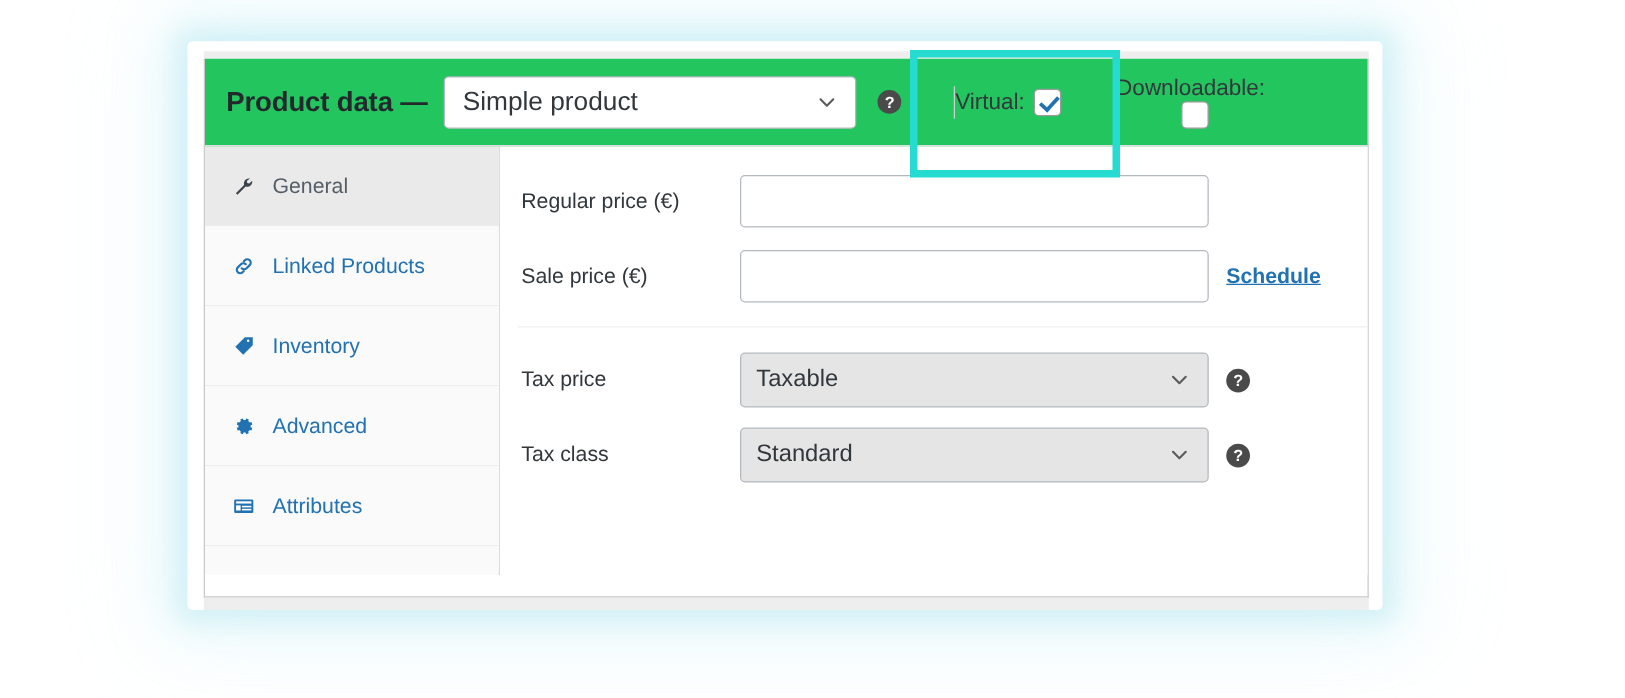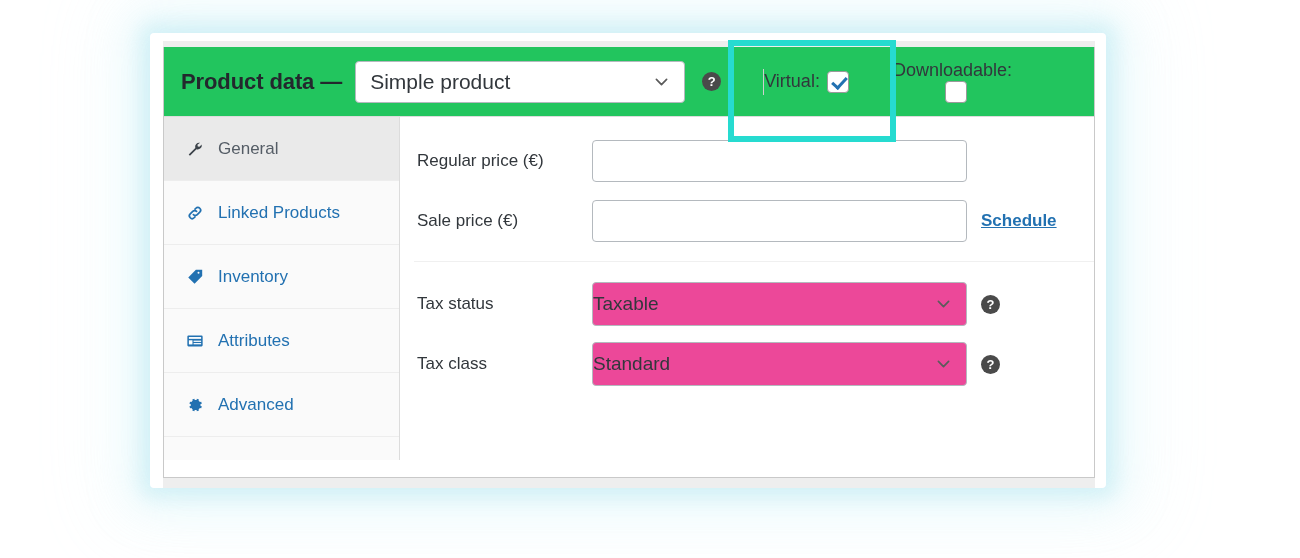--- a/index.html
+++ b/index.html
@@ -242,23 +242,24 @@
     color: #2271b1;
     text-decoration: underline;
     cursor: pointer;
     font-weight: bold;
   }
   .select-input {
     position: relative;
     width: 375px; height: 44px;
     border: 1px solid #b4b9be;
     border-radius: 4px;
-    background: #ec4899;
-    display: flex;
-    align-items: center;
+    background: #e5e5e5;
+    display: flex;
+    align-items: center;
+    padding-left: 12px;
     cursor: pointer;
   }
   .select-input .val {
     font-size: 19px;
     color: #32373c;
   }
   .row-help { margin-left: 14px; }
 </style>
 </head>
 <body>
@@ -324,45 +325,45 @@
           <span>Linked Products</span>
         </div>
 
         <div class="tab">
           <span class="tab-icon">
             <svg width="18" height="18" viewBox="0 0 20 20" fill="#2271b1">
               <path d="M11 2 2.5 10.5 9.5 17.5 18 9V2h-7zm4 3.2a1.1 1.1 0 1 1-1.1-1.1 1.1 1.1 0 0 1 1.1 1.1z"></path>
             </svg>
           </span>
           <span>Inventory</span>
+        </div>
+
+        <div class="tab">
+          <span class="tab-icon">
+            <svg width="18" height="18" viewBox="0 0 20 20" fill="#2271b1">
+              <path d="M10 6.6a3.4 3.4 0 1 0 3.4 3.4A3.4 3.4 0 0 0 10 6.6zm0 5.2a1.8 1.8 0 1 1 1.8-1.8 1.8 1.8 0 0 1-1.8 1.8z"></path>
+              <path d="M17.6 11.4l-1.5-.4a6.3 6.3 0 0 0 0-2l1.5-.4-.7-2.3-1.5.4a6.3 6.3 0 0 0-1.4-1.4l.4-1.5L12.1 3l-.4 1.5a6.3 6.3 0 0 0-2 0L9.3 3 7 3.8l.4 1.5a6.3 6.3 0 0 0-1.4 1.4l-1.5-.4-.7 2.3 1.5.4a6.3 6.3 0 0 0 0 2l-1.5.4.7 2.3 1.5-.4a6.3 6.3 0 0 0 1.4 1.4L7 16.2l2.3.8.4-1.5a6.3 6.3 0 0 0 2 0l.4 1.5 2.3-.8-.4-1.5a6.3 6.3 0 0 0 1.4-1.4l1.5.4z"></path>
+            </svg>
+          </span>
+          <span>Advanced</span>
         </div>
 
         <div class="tab">
           <span class="tab-icon">
             <svg width="18" height="18" viewBox="0 0 20 20">
               <rect x="1.5" y="4" width="17" height="12" rx="1.2" fill="#2271b1"></rect>
               <rect x="3.2" y="5.6" width="13.6" height="2" fill="#ffffff"></rect>
               <rect x="3.2" y="9.2" width="4" height="4.6" fill="#ffffff"></rect>
               <rect x="8.4" y="9.6" width="8.4" height="1.4" fill="#ffffff"></rect>
               <rect x="8.4" y="12.3" width="8.4" height="1.4" fill="#ffffff"></rect>
             </svg>
           </span>
           <span>Attributes</span>
         </div>
 
-        <div class="tab">
-          <span class="tab-icon">
-            <svg width="18" height="18" viewBox="0 0 20 20" fill="#2271b1">
-              <path d="M10 6.6a3.4 3.4 0 1 0 3.4 3.4A3.4 3.4 0 0 0 10 6.6zm0 5.2a1.8 1.8 0 1 1 1.8-1.8 1.8 1.8 0 0 1-1.8 1.8z"></path>
-              <path d="M17.6 11.4l-1.5-.4a6.3 6.3 0 0 0 0-2l1.5-.4-.7-2.3-1.5.4a6.3 6.3 0 0 0-1.4-1.4l.4-1.5L12.1 3l-.4 1.5a6.3 6.3 0 0 0-2 0L9.3 3 7 3.8l.4 1.5a6.3 6.3 0 0 0-1.4 1.4l-1.5-.4-.7 2.3 1.5.4a6.3 6.3 0 0 0 0 2l-1.5.4.7 2.3 1.5-.4a6.3 6.3 0 0 0 1.4 1.4L7 16.2l2.3.8.4-1.5a6.3 6.3 0 0 0 2 0l.4 1.5 2.3-.8-.4-1.5a6.3 6.3 0 0 0 1.4-1.4l1.5.4z"></path>
-            </svg>
-          </span>
-          <span>Advanced</span>
-        </div>
-
         <div class="tabs-filler"></div>
       </div>
 
       <div class="fields">
 
         <div class="field-group">
 
           <div class="field-row">
             <span class="field-label">Regular price (€)</span>
             <input class="text-input" type="text" placeholder="" style="">
@@ -373,21 +374,21 @@
             <input class="text-input" type="text" placeholder="" style="">
             <span class="link">Schedule</span>
           </div>
         </div>
 
         <div class="group-sep"></div>
 
         <div class="field-group">
 
           <div class="field-row">
-            <span class="field-label">Tax status</span>
+            <span class="field-label">Tax price</span>
             <div class="select-input">
               <span class="val">Taxable</span>
               <span class="chev">
                 <svg viewBox="0 0 20 20" fill="none" stroke="#5b5b5b" stroke-width="2" stroke-linecap="round" stroke-linejoin="round">
                   <polyline points="4,7 10,13 16,7"></polyline>
                 </svg>
               </span>
             </div>
             <span class="help-icon row-help">?</span>
           </div>

